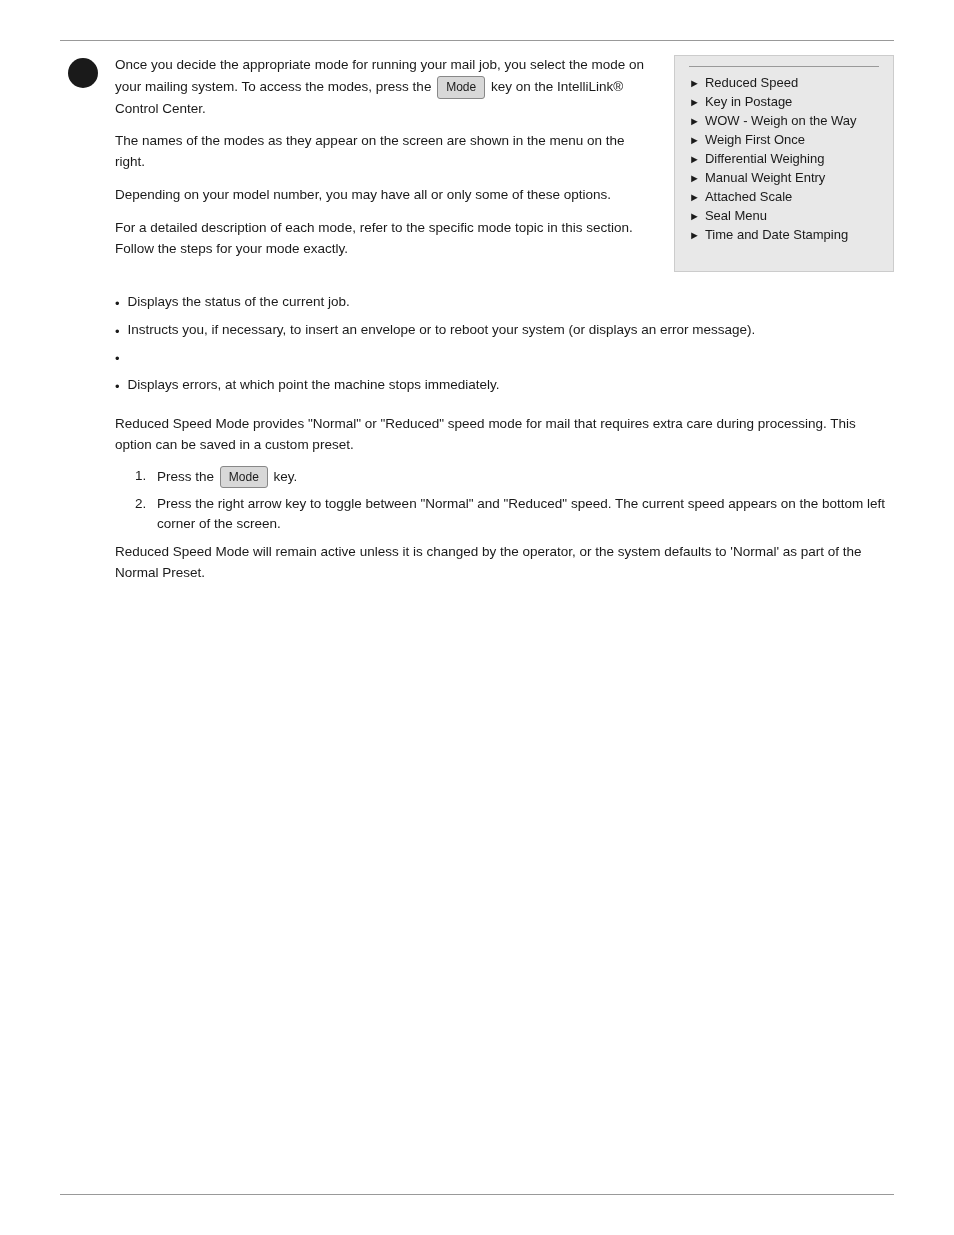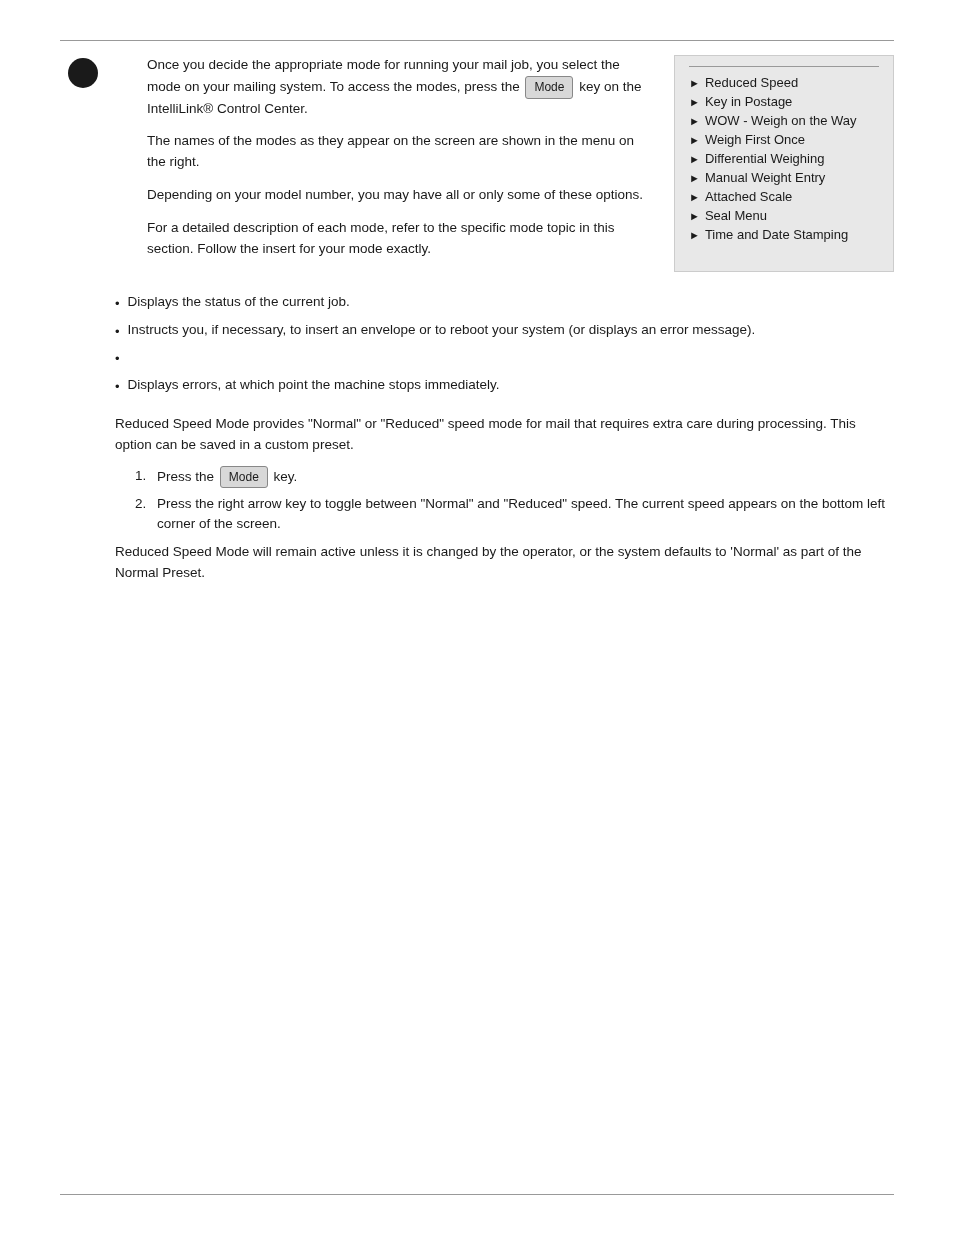--- a/index.html
+++ b/index.html
@@ -57,21 +57,20 @@
       position: absolute;
       top: 55px;
       left: 115px;
       right: 60px;
     }
 
     .two-col {
       display: flex;
       gap: 20px;
       margin-bottom: 20px;
-      margin-left: 32px;
     }
 
     .left-text {
       flex: 1;
       line-height: 1.55;
     }
 
     .left-text p {
       margin-bottom: 12px;
       font-size: 13.5px;
@@ -175,21 +174,21 @@
   <div class="main-content">
     <div class="two-col">
       <div class="left-text">
         <p>
           <span>Once you decide the appropriate mode for running your mail job, you select the mode on your mailing system. To access the modes, press the</span>
           <span class="key-button">Mode</span>
           <span>key on the IntelliLink® Control Center.</span>
         </p>
         <p>The names of the modes as they appear on the screen are shown in the menu on the right.</p>
         <p>Depending on your model number, you may have all or only some of these options.</p>
-        <p>For a detailed description of each mode, refer to the specific mode topic in this section. Follow the insert for your mode exactly.</p>
+        <p>For a detailed description of each mode, refer to the specific mode topic in this section. Follow the steps for your mode exactly.</p>
       </div>
 
       <div class="right-menu">
         <hr class="menu-rule">
         <div class="menu-item">
           <span class="menu-arrow">►</span>
           <span>Reduced Speed</span>
         </div>
         <div class="menu-item">
           <span class="menu-arrow">►</span>

